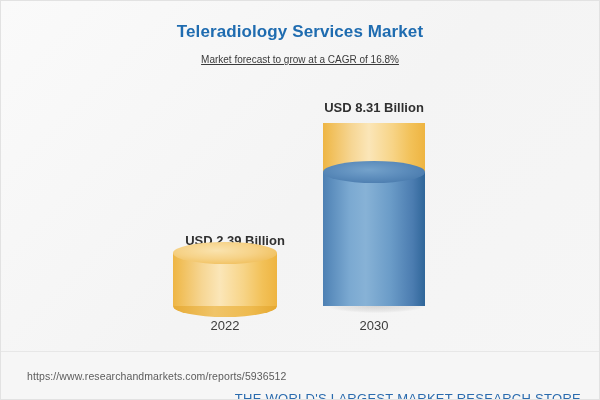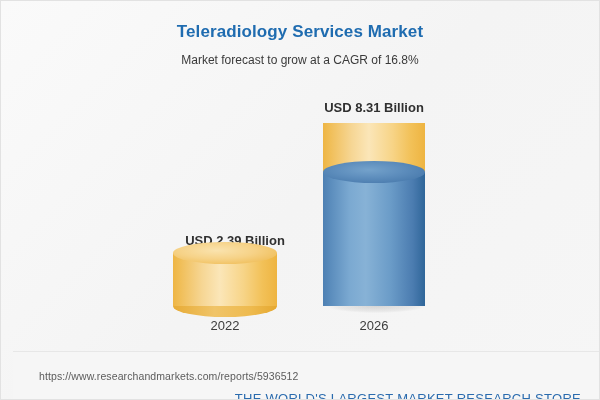--- a/index.html
+++ b/index.html
@@ -32,25 +32,26 @@
   }
   .chart-title {
     font-size: 17px;
     font-weight: bold;
     color: #1f6cb0;
     letter-spacing: 0.1px;
     margin: 0;
     line-height: 22px;
   }
   .chart-subtitle {
-    font-size: 12px;
+    font-size: 10px;
     color: #3a3a3a;
     margin: 0;
     padding-top: 9px;
     line-height: 16px;
+    text-decoration: underline;
   }
 
   
   .plot {
     position: absolute;
     left: 0;
     top: 0;
     width: 600px;
     height: 352px;
   }
@@ -143,21 +144,21 @@
       #4e80b3 0%, #5a8cbc 7%, #7ba9d1 26%, #87b2d6 42%,
       #6b9cc8 66%, #4b7cb0 88%, #2f6699 100%);
   }
   .blue .seg-cap {
     background: radial-gradient(ellipse at 45% 40%, #74a2cb 0%, #5e8ebd 42%, #4b7cae 78%, #3f719f 100%);
   }
 
   
   .footer {
     position: absolute;
-    left: 12px;
+    left: 0;
     right: 0;
     bottom: 0;
     height: 47px;
     border-top: 1px solid #e7e7e7;
     background: #f6f6f6;
     padding-left: 32px;
   }
   .footer-url {
     position: absolute;
     left: 26px;
@@ -225,21 +226,21 @@
         <div class="cyl-shadow"></div>
         <div class="seg gold" style="height:49px;">
           <div class="seg-bottom-curve"></div>
           <div class="seg-body"></div>
         </div>
         <div class="seg blue" style="height:134px;">
           <div class="seg-body"></div>
           <div class="seg-cap"></div>
         </div>
       </div>
-      <div class="axis-label">2026</div>
+      <div class="axis-label">2030</div>
     </div>
 
   </div>
 
   <div class="footer">
     <div class="footer-url">https://www.researchandmarkets.com/reports/5936512</div>
     <div class="logo">
       <div class="logo-tag">THE WORLD'S LARGEST MARKET RESEARCH STORE</div>
     </div>
   </div>

